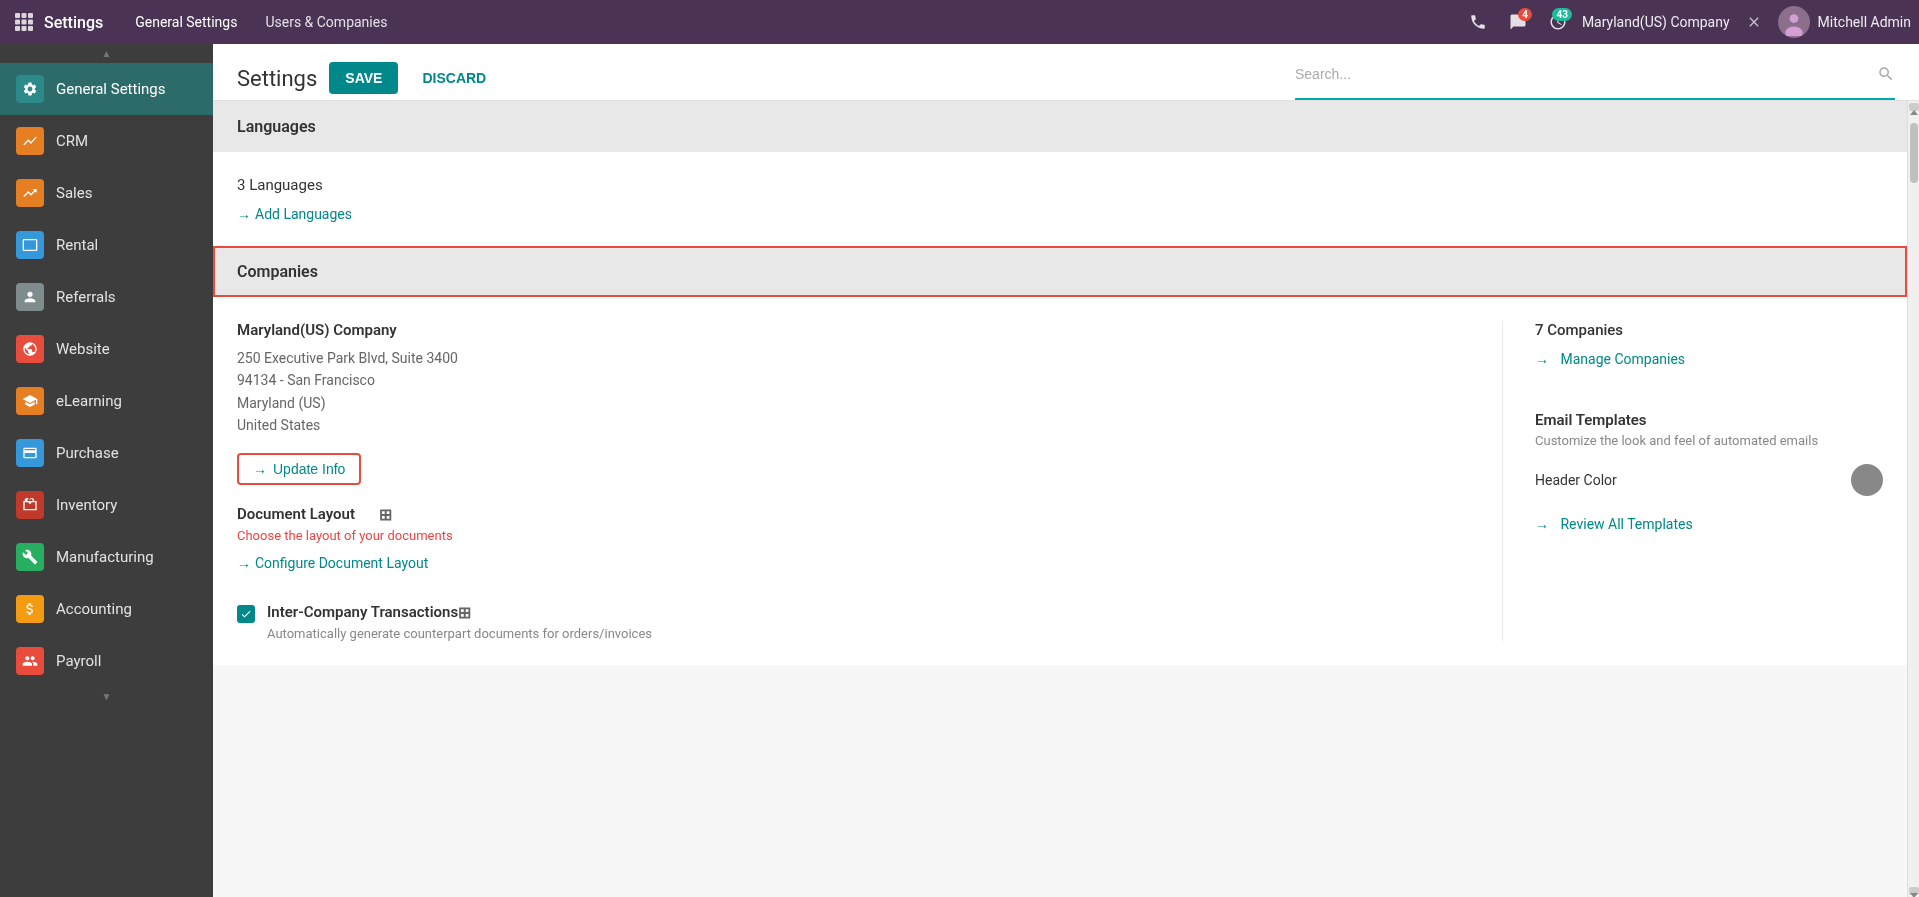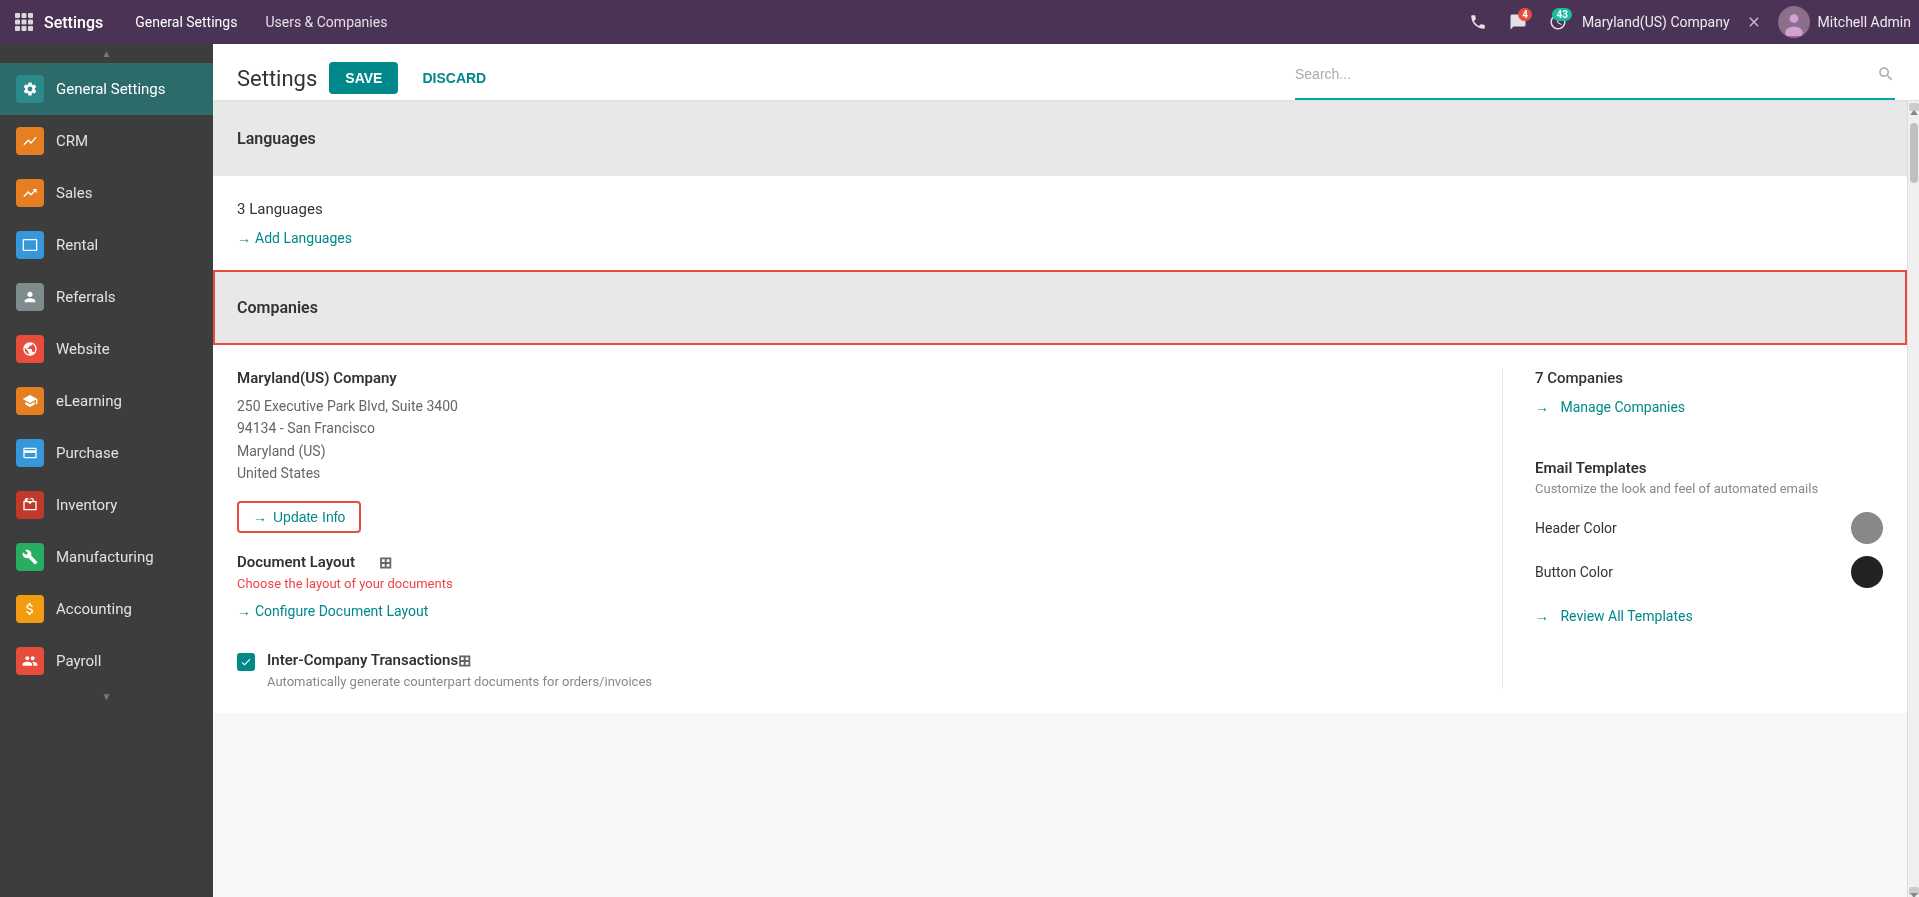--- a/index.html
+++ b/index.html
@@ -100,21 +100,21 @@
     .settings-body::-webkit-scrollbar { width: 8px; }
     .settings-body::-webkit-scrollbar-track { background: #f0f0f0; }
     .settings-body::-webkit-scrollbar-thumb { background: #ccc; border-radius: 4px; }
 
     
     .section {
       margin: 0;
     }
     .section-header {
       background: #e8e8e8;
-      padding: 28px 24px;
+      padding: 16px 24px;
       font-size: 16px;
       font-weight: 600;
       color: #333;
       display: flex;
       align-items: center;
     }
     .section-header.highlighted {
       outline: 2px solid #e74c3c;
       outline-offset: -2px;
     }
@@ -433,24 +433,20 @@
 
                 <div style="margin-top:20px;">
                   <div class="email-templates-title">Email Templates</div>
                   <div class="email-templates-desc">Customize the look and feel of automated emails</div>
 
                   <div class="color-row">
                     <span class="color-label">Header Color</span>
                     <div class="color-circle" style="background:#888888;"></div>
                   </div>
 
-                  <div class="color-row">
-                    <span class="color-label">Button Color</span>
-                    <div class="color-circle" style="background:#222222;"></div>
-                  </div>
 
                   <a class="teal-link review-link">
                     <span>→</span>&nbsp;
                     <span>Review All Templates</span>
                   </a>
                 </div>
               </div>
             </div>
           </div>
         </div>

